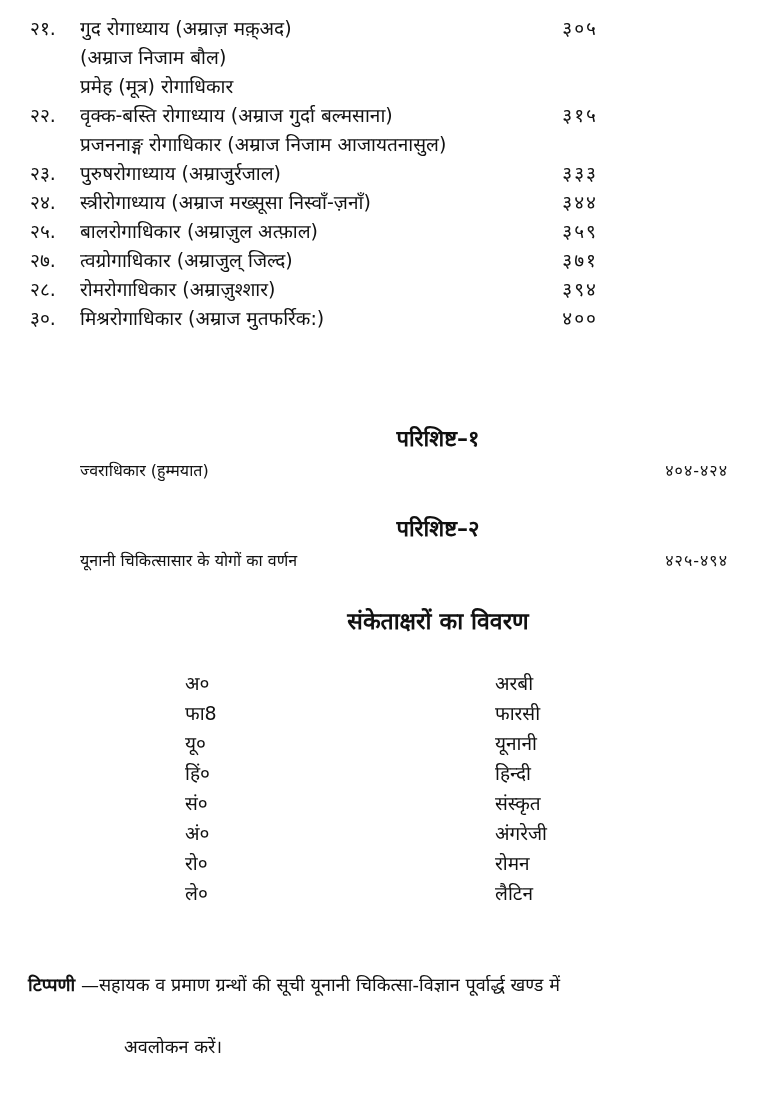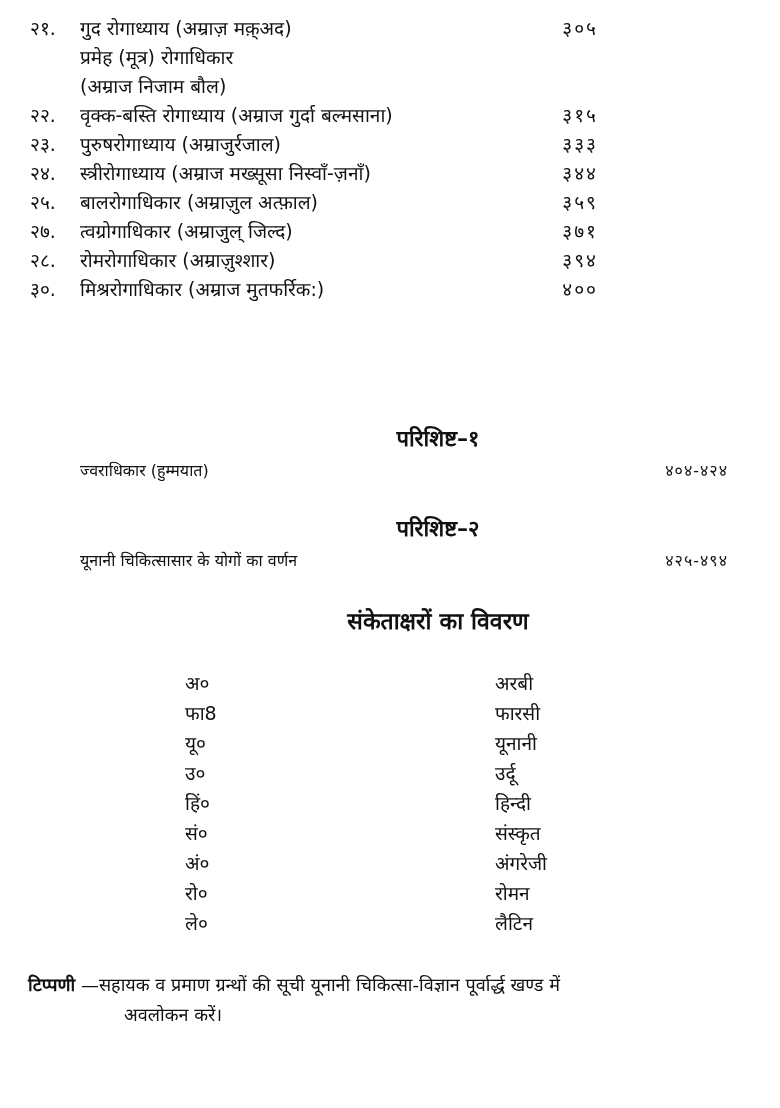--- a/index.html
+++ b/index.html
@@ -25,43 +25,46 @@
     .app-row .page { right: 52px; letter-spacing: 1px; }
     .abbr { position: absolute; left: 0; top: 668px; width: 659px; }
     .abbr-row { position: relative; height: 30px; line-height: 30px; font-size: 19px; }
     .abbr-short { position: absolute; left: 185px; }
     .abbr-long { position: absolute; left: 495px; }
     .note {
       position: absolute; left: 28px; top: 970px; width: 710px;
       font-size: 18px; line-height: 30px;
     }
     .note-label { font-weight: bold; }
-    .note-line2 { padding-left: 96px; }
+    .note-line2 { padding-left: 96px; margin-top: 32px; }
   </style>
 </head>
 <body>
 
 <div class="toc">
 
   <div class="row">
     <span class="num">२१.</span>
     <span class="title">गुद रोगाध्याय (अम्राज़ मक़्अद)</span>
     <span class="page">३०५</span>
   </div>
   <div class="row">
-    <span class="title">प्रमेह (मूत्र) रोगाधिकार</span>
+    <span class="title">(अम्राज निजाम बौल)</span>
   </div>
   <div class="row">
-    <span class="title">(अम्राज निजाम बौल)</span>
+    <span class="title">प्रमेह (मूत्र) रोगाधिकार</span>
   </div>
 
   <div class="row">
     <span class="num">२२.</span>
     <span class="title">वृक्क-बस्ति रोगाध्याय (अम्राज गुर्दा बल्मसाना)</span>
     <span class="page">३१५</span>
+  </div>
+  <div class="row">
+    <span class="title">प्रजननाङ्ग रोगाधिकार (अम्राज निजाम आजायतनासुल)</span>
   </div>
 
   <div class="row">
     <span class="num">२३.</span>
     <span class="title">पुरुषरोगाध्याय (अम्राजुर्रजाल)</span>
     <span class="page">३३३</span>
   </div>
   <div class="row">
     <span class="num">२४.</span>
     <span class="title">स्त्रीरोगाध्याय (अम्राज मख्सूसा निस्वाँ-ज़नाँ)</span>
@@ -109,24 +112,20 @@
   </div>
   <div class="abbr-row">
     <span class="abbr-short">फा8</span>
     <span class="abbr-long">फारसी</span>
   </div>
   <div class="abbr-row">
     <span class="abbr-short">यू०</span>
     <span class="abbr-long">यूनानी</span>
   </div>
   <div class="abbr-row">
-    <span class="abbr-short">उ०</span>
-    <span class="abbr-long">उर्दू</span>
-  </div>
-  <div class="abbr-row">
     <span class="abbr-short">हिं०</span>
     <span class="abbr-long">हिन्दी</span>
   </div>
   <div class="abbr-row">
     <span class="abbr-short">सं०</span>
     <span class="abbr-long">संस्कृत</span>
   </div>
   <div class="abbr-row">
     <span class="abbr-short">अं०</span>
     <span class="abbr-long">अंगरेजी</span>

